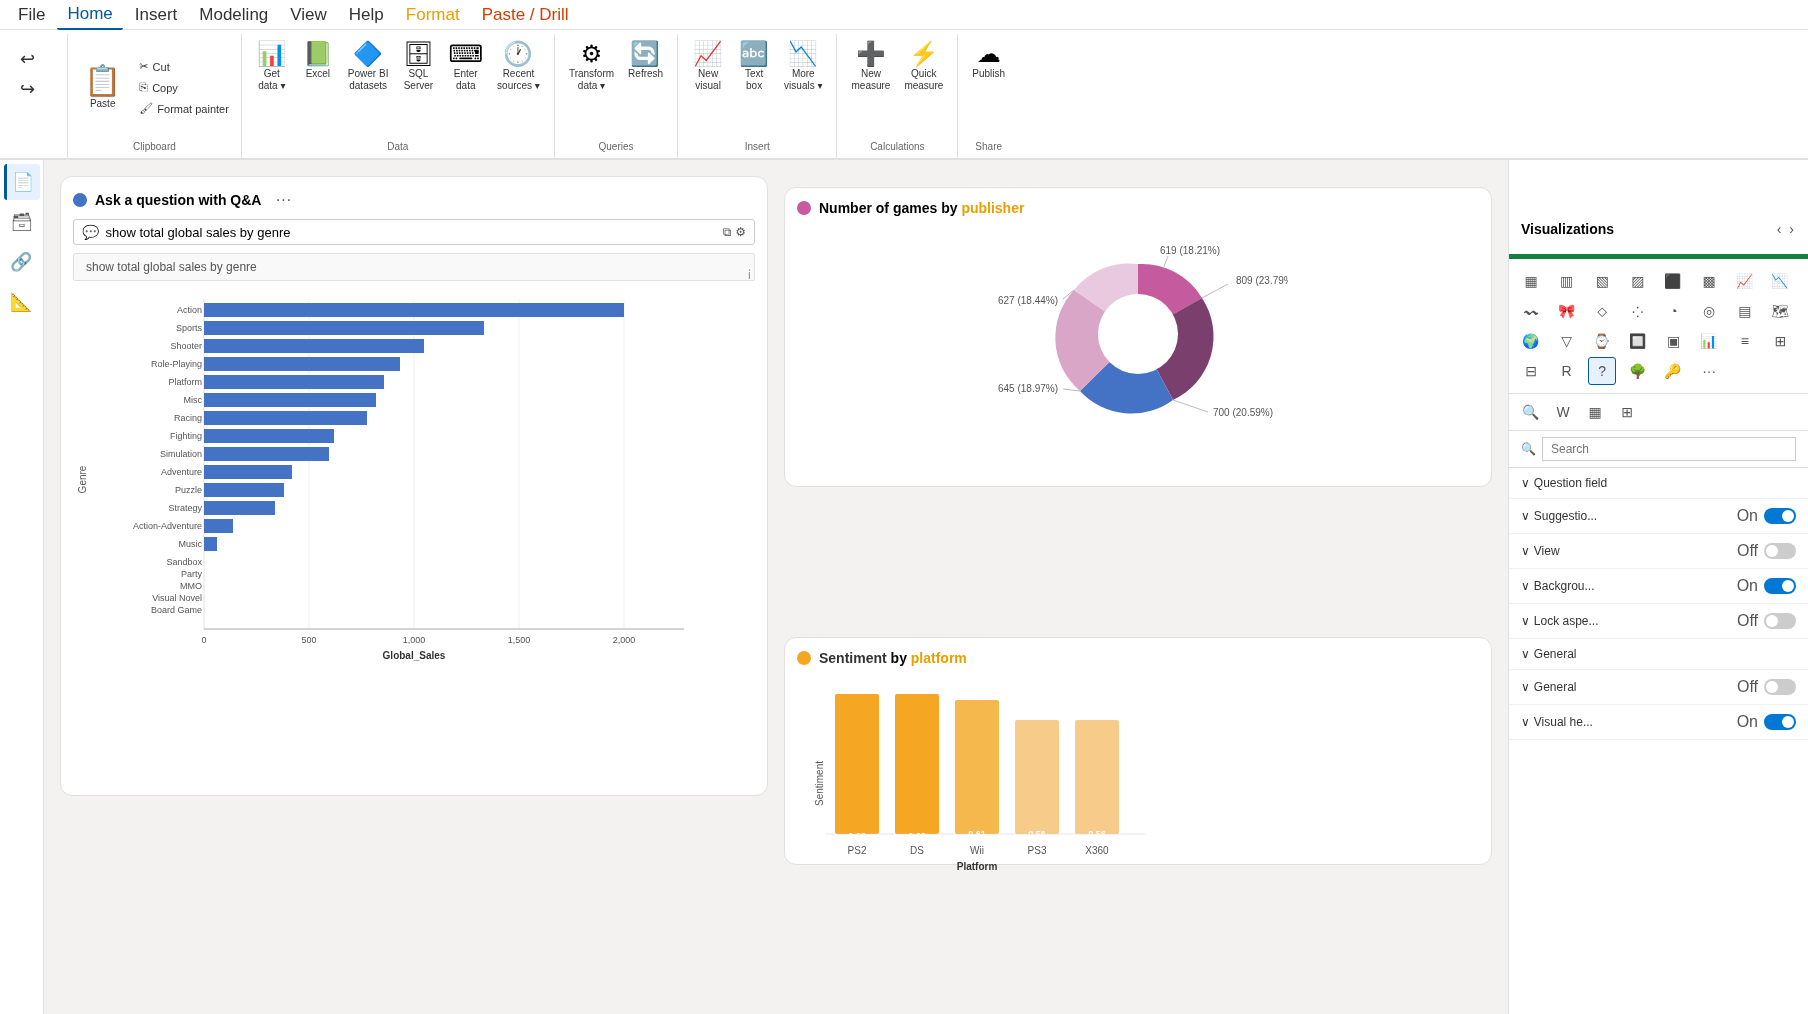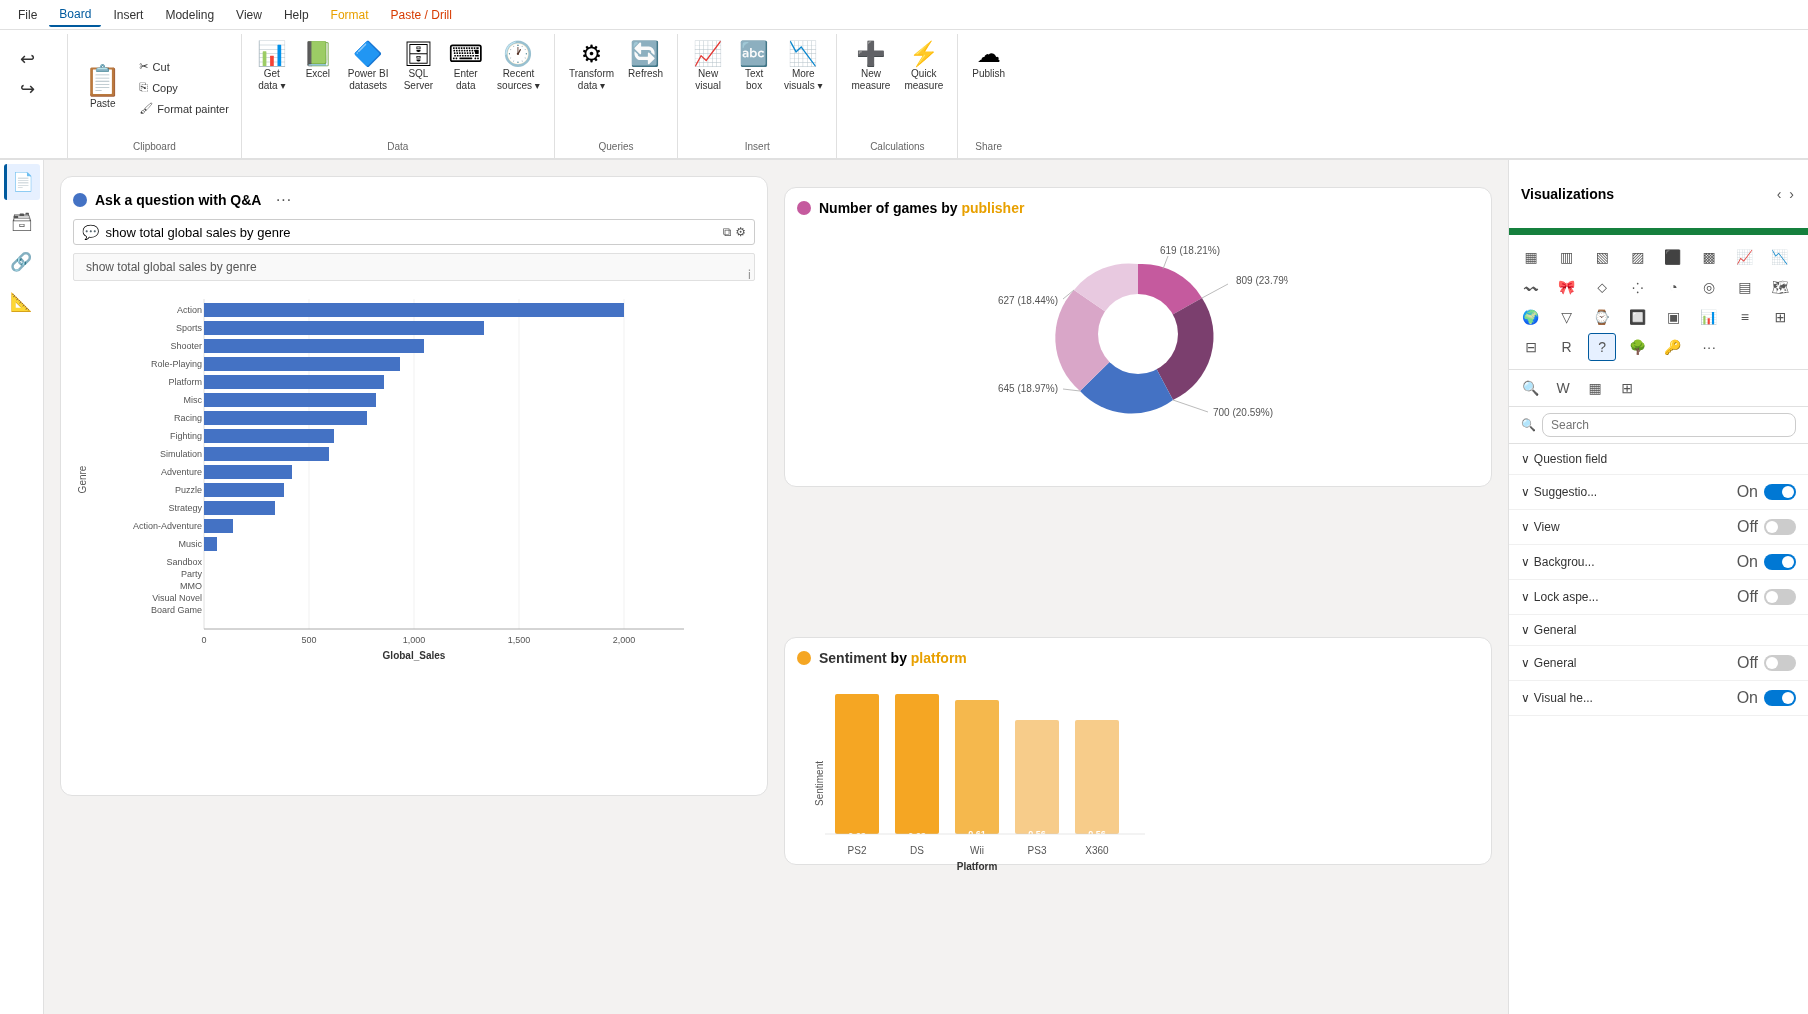--- a/index.html
+++ b/index.html
@@ -1,20 +1,20 @@
 <!DOCTYPE html>
 <html><head>
   <meta charset="utf-8">
   <style>
     * { box-sizing: border-box; margin: 0; padding: 0; }
     body { font-family: 'Segoe UI', Arial, sans-serif; font-size: 12px; background: #f3f2f1; overflow: hidden; width: 1808px; height: 1014px; }
 
     
     .menu-bar { display: flex; align-items: center; background: #fff; border-bottom: 1px solid #e0e0e0; height: 30px; padding: 0 8px; gap: 2px; }
-    .menu-item { padding: 4px 10px; font-size: 12px; cursor: pointer; color: #333; border-radius: 2px; }
+    .menu-item { padding: 4px 10px; font-size: 17px; cursor: pointer; color: #333; border-radius: 2px; }
     .menu-item.active { color: #005a9e; border-bottom: 2px solid #005a9e; }
     .menu-item.format-active { color: #e8a000; }
     .menu-item.data-active { color: #d73b02; }
 
     
     .ribbon { display: flex; align-items: stretch; background: #fff; border-bottom: 2px solid #e0e0e0; padding: 4px 8px 0; height: 130px; gap: 0; }
     .ribbon-group { display: flex; flex-direction: column; padding: 4px 8px; border-right: 1px solid #e0e0e0; min-width: fit-content; }
     .ribbon-group:last-child { border-right: none; }
     .ribbon-group-label { font-size: 10px; color: #666; text-align: center; margin-top: auto; padding-top: 4px; padding-bottom: 2px; }
     .ribbon-items { display: flex; align-items: flex-start; gap: 2px; flex: 1; }
@@ -46,21 +46,21 @@
     .qa-panel { grid-column: 1; grid-row: 1 / 3; }
     .qa-input-row { display: flex; align-items: center; border: 1px solid #ccc; border-radius: 3px; padding: 4px 8px; background: #fff; margin-bottom: 8px; gap: 6px; }
     .qa-input { flex: 1; border: none; outline: none; font-size: 13px; }
     .qa-suggestion { background: #f9f9f9; border: 1px solid #e0e0e0; border-radius: 2px; padding: 6px 12px; font-size: 12px; color: #555; cursor: pointer; margin-bottom: 8px; }
 
     
     .donut-area { display: flex; align-items: center; justify-content: center; height: 220px; position: relative; }
 
     
     .right-panel { width: 300px; background: #fff; border-left: 1px solid #e0e0e0; display: flex; flex-direction: column; overflow: hidden; }
-    .right-panel-header { display: flex; align-items: center; justify-content: space-between; padding: 24px 12px; border-bottom: 7px solid #15803d; }
+    .right-panel-header { display: flex; align-items: center; justify-content: space-between; padding: 15px 12px; border-bottom: 5px solid #15803d; margin-top: 44px; }
     .right-panel-arrows { display: flex; gap: 4px; }
     .arrow-btn { cursor: pointer; font-size: 14px; color: #555; padding: 2px; }
 
     
     .viz-icons-grid { padding: 8px; display: grid; grid-template-columns: repeat(8, 1fr); gap: 2px; border-bottom: 1px solid #e0e0e0; }
     .viz-icon-btn { width: 28px; height: 28px; display: flex; align-items: center; justify-content: center; cursor: pointer; border-radius: 3px; font-size: 14px; color: #555; }
     .viz-icon-btn.active { background: #e6f0ff; border: 1px solid #005a9e; }
 
     
     .right-search { display: flex; align-items: center; gap: 6px; padding: 6px 12px; border-bottom: 1px solid #e0e0e0; }
@@ -82,21 +82,21 @@
     
     .info-icon { color: #999; cursor: pointer; font-size: 13px; }
 
     .qa-top-icons { display: flex; gap: 4px; }
   </style>
 </head>
 <body>
 
 <div class="menu-bar">
   <span class="menu-item">File</span>
-  <span class="menu-item active">Board</span>
+  <span class="menu-item active">Home</span>
   <span class="menu-item">Insert</span>
   <span class="menu-item">Modeling</span>
   <span class="menu-item">View</span>
   <span class="menu-item">Help</span>
   <span class="menu-item format-active">Format</span>
   <span class="menu-item data-active">Paste / Drill</span>
 </div>
 
 <div class="ribbon">
 
@@ -438,21 +438,21 @@
 
     <div style="display:flex; align-items:center; padding:4px 8px; gap:4px; border-bottom:1px solid #e0e0e0;">
       <div class="viz-icon-btn">🔍</div>
       <div class="viz-icon-btn">W</div>
       <div class="viz-icon-btn">▦</div>
       <div class="viz-icon-btn">⊞</div>
     </div>
 
     <div class="right-search">
       <span style="color:#555;">🔍</span>
-      <input type="text" style="flex: 1 1 0%; border: 1px solid rgb(204, 204, 204); border-radius: 8px; padding: 4px 8px; font-size: 12px;" placeholder="Search">
+      <input type="text" style="flex: 1 1 0%; border: 1px solid rgb(204, 204, 204); border-radius: 0; padding: 4px 8px; font-size: 12px;" placeholder="Search">
     </div>
 
     <div class="filter-row">
       <div class="filter-label">
         <span>∨</span>
         <span>Question field</span>
       </div>
     </div>
 
     <div class="filter-section">

